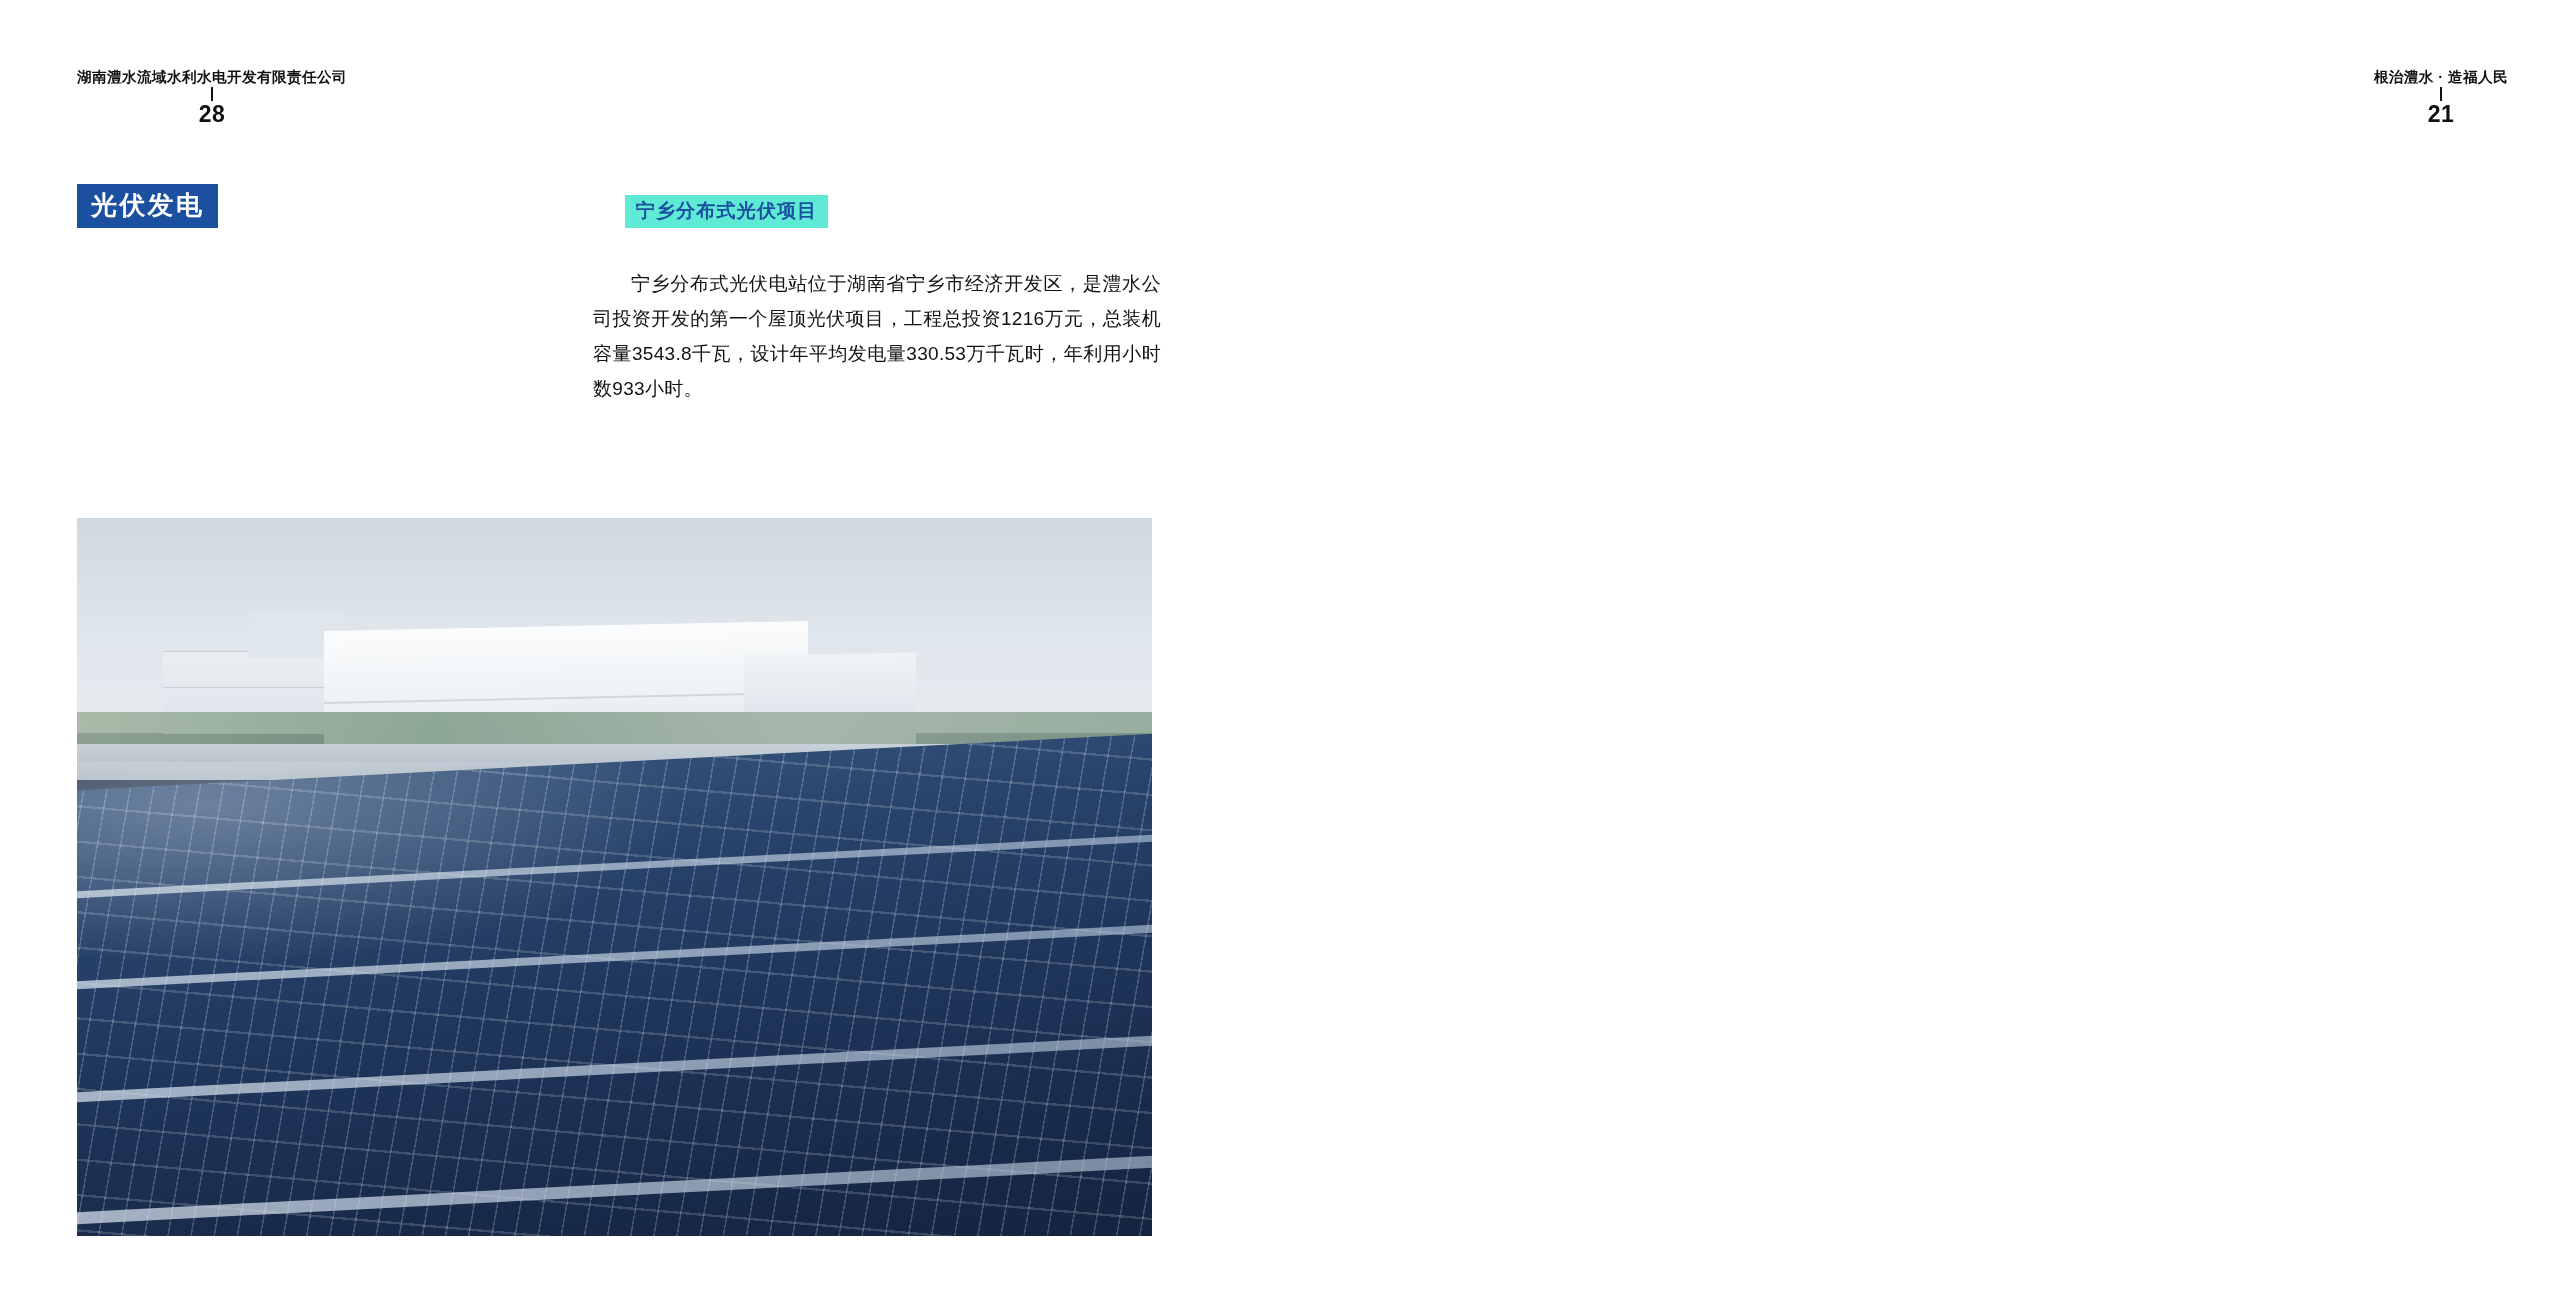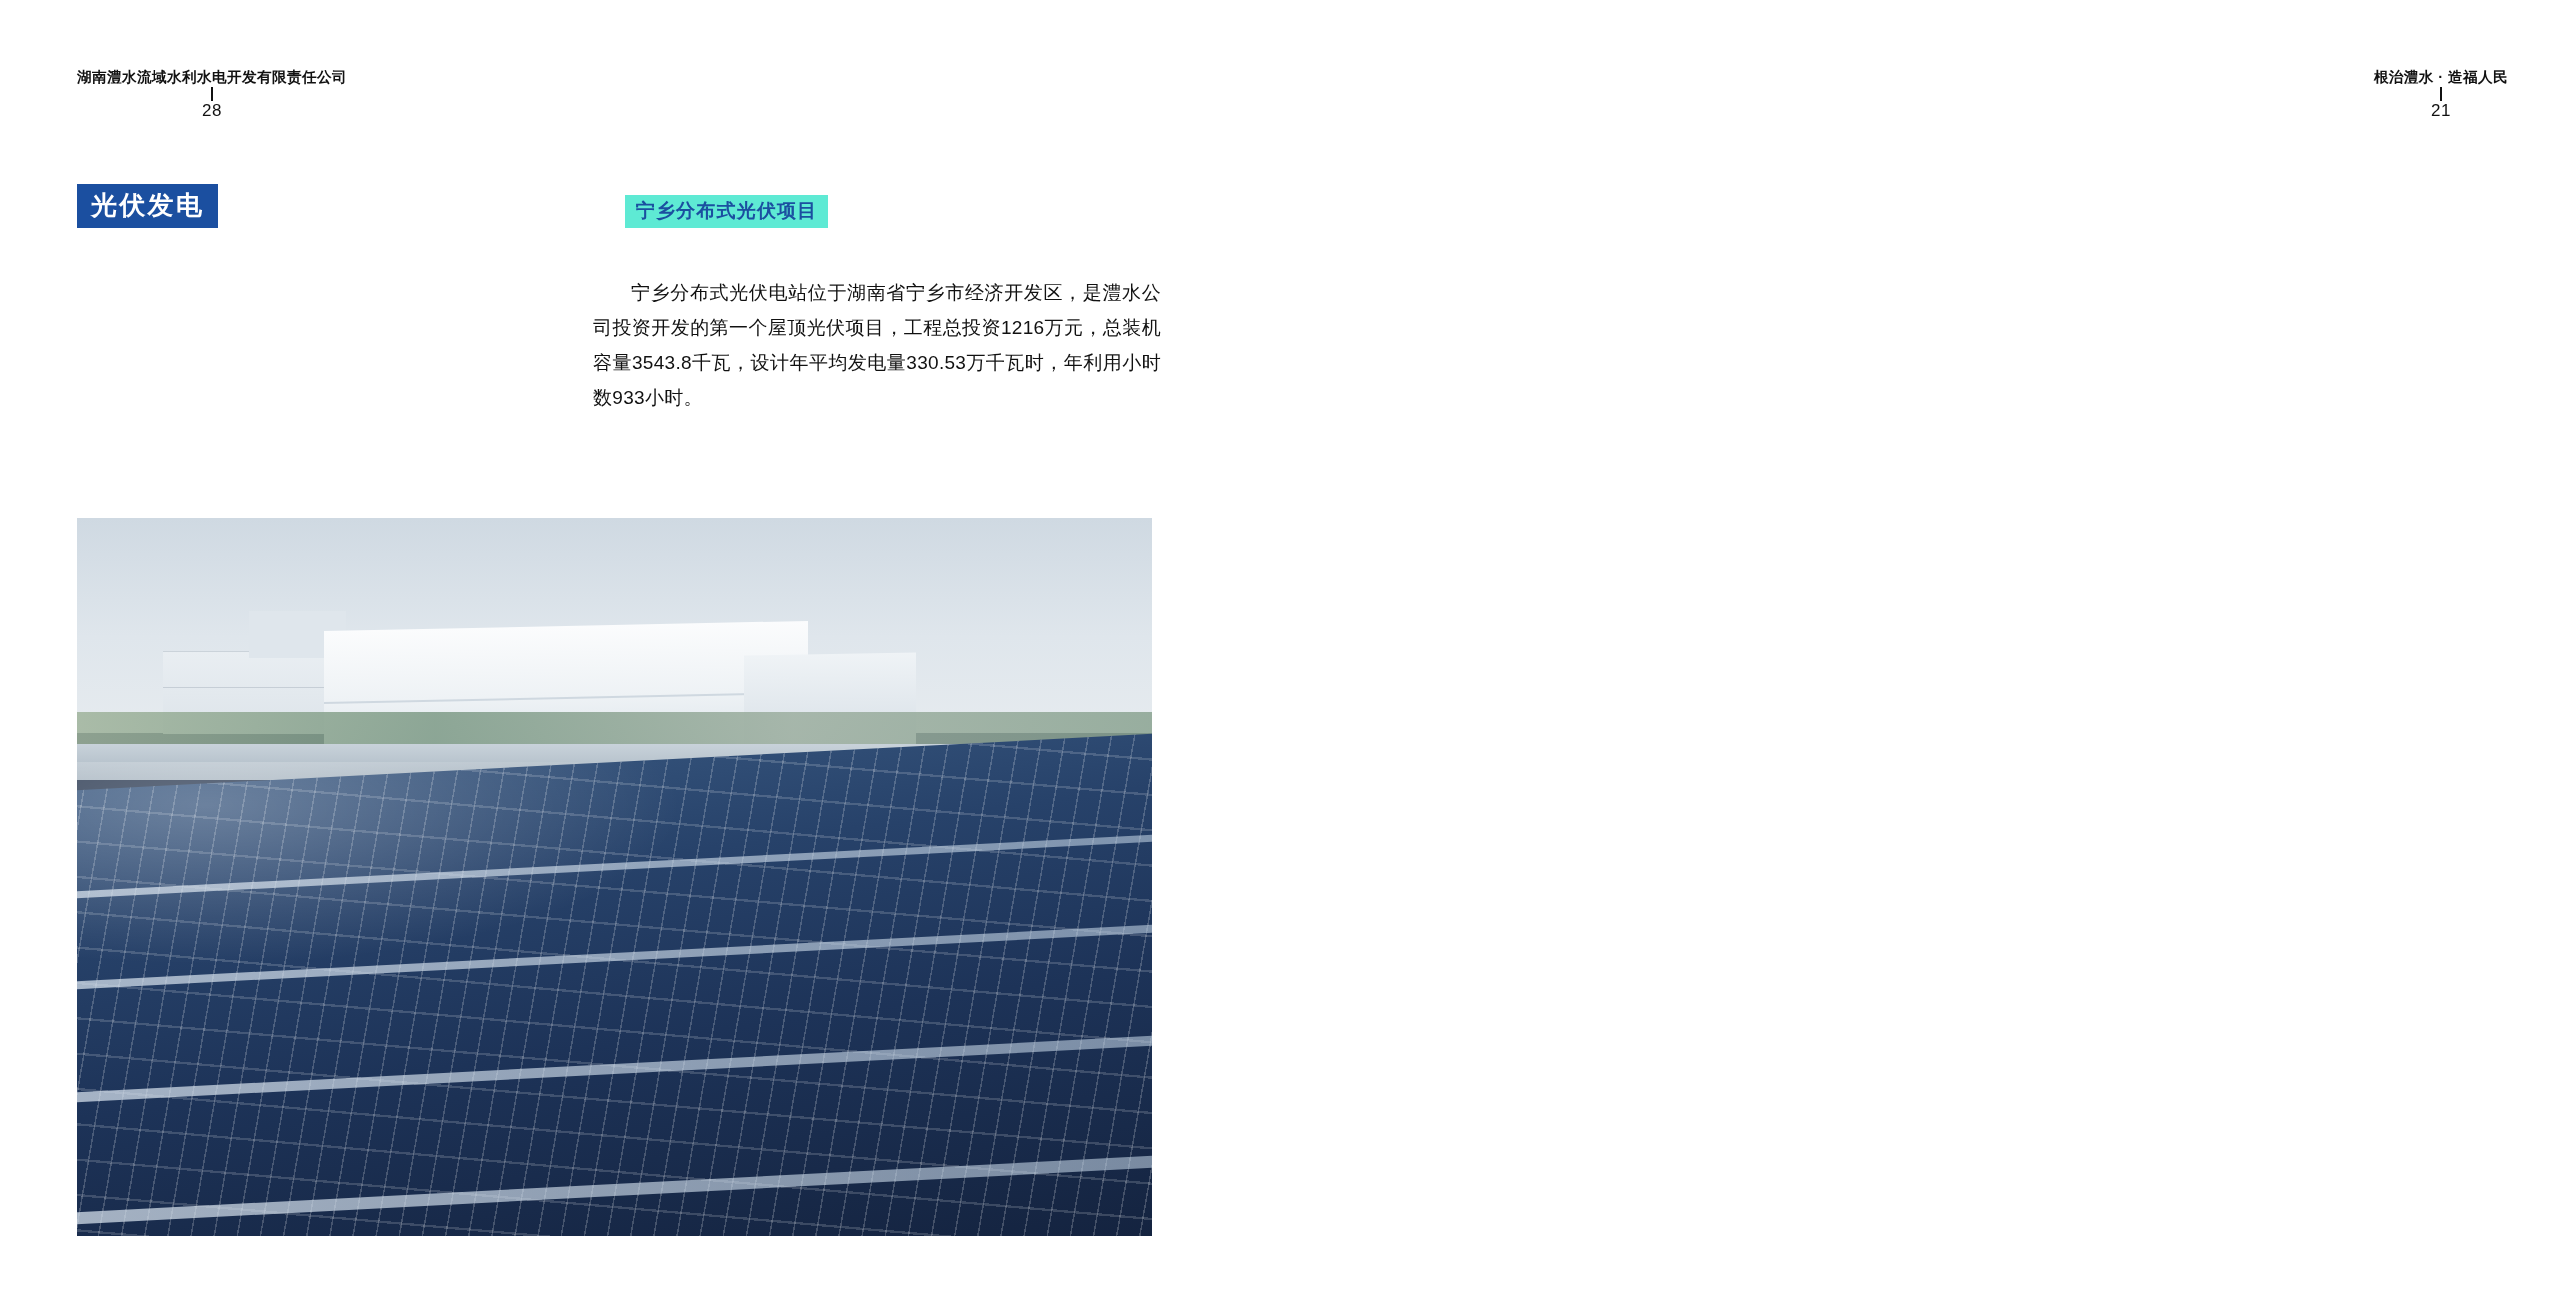--- a/index.html
+++ b/index.html
@@ -44,22 +44,22 @@
   .runhead-left { left: 77px; }
   .runhead-right { right: 68px; justify-content: space-between; }
   .runhead .sep {
     display: inline-block;
     width: 1.5px;
     height: 14px;
     background: #111;
     margin: 0 12.3px;
   }
   .runhead .pageno {
-    font-size: 17px;
-    font-weight: normal;
+    font-size: 23px;
+    font-weight: bold;
   }
 
   
   .section-title {
     position: absolute;
     background: #1b4fa0;
     color: #ffffff;
     font-size: 26px;
     font-weight: bold;
     letter-spacing: 2.3px;
@@ -89,21 +89,21 @@
     position: absolute;
     font-size: 19px;
     line-height: 1.85;
     letter-spacing: 0.3px;
     text-align: justify;
     text-justify: inter-ideograph;
     color: #111;
   }
   #pv-paragraph {
     left: 593px;
-    top: 275px;
+    top: 266px;
     width: 568px;
     text-indent: 2em;
   }
 
   
   .photo-large {
     position: absolute;
     left: 77px;
     top: 518px;
     width: 1075px;

